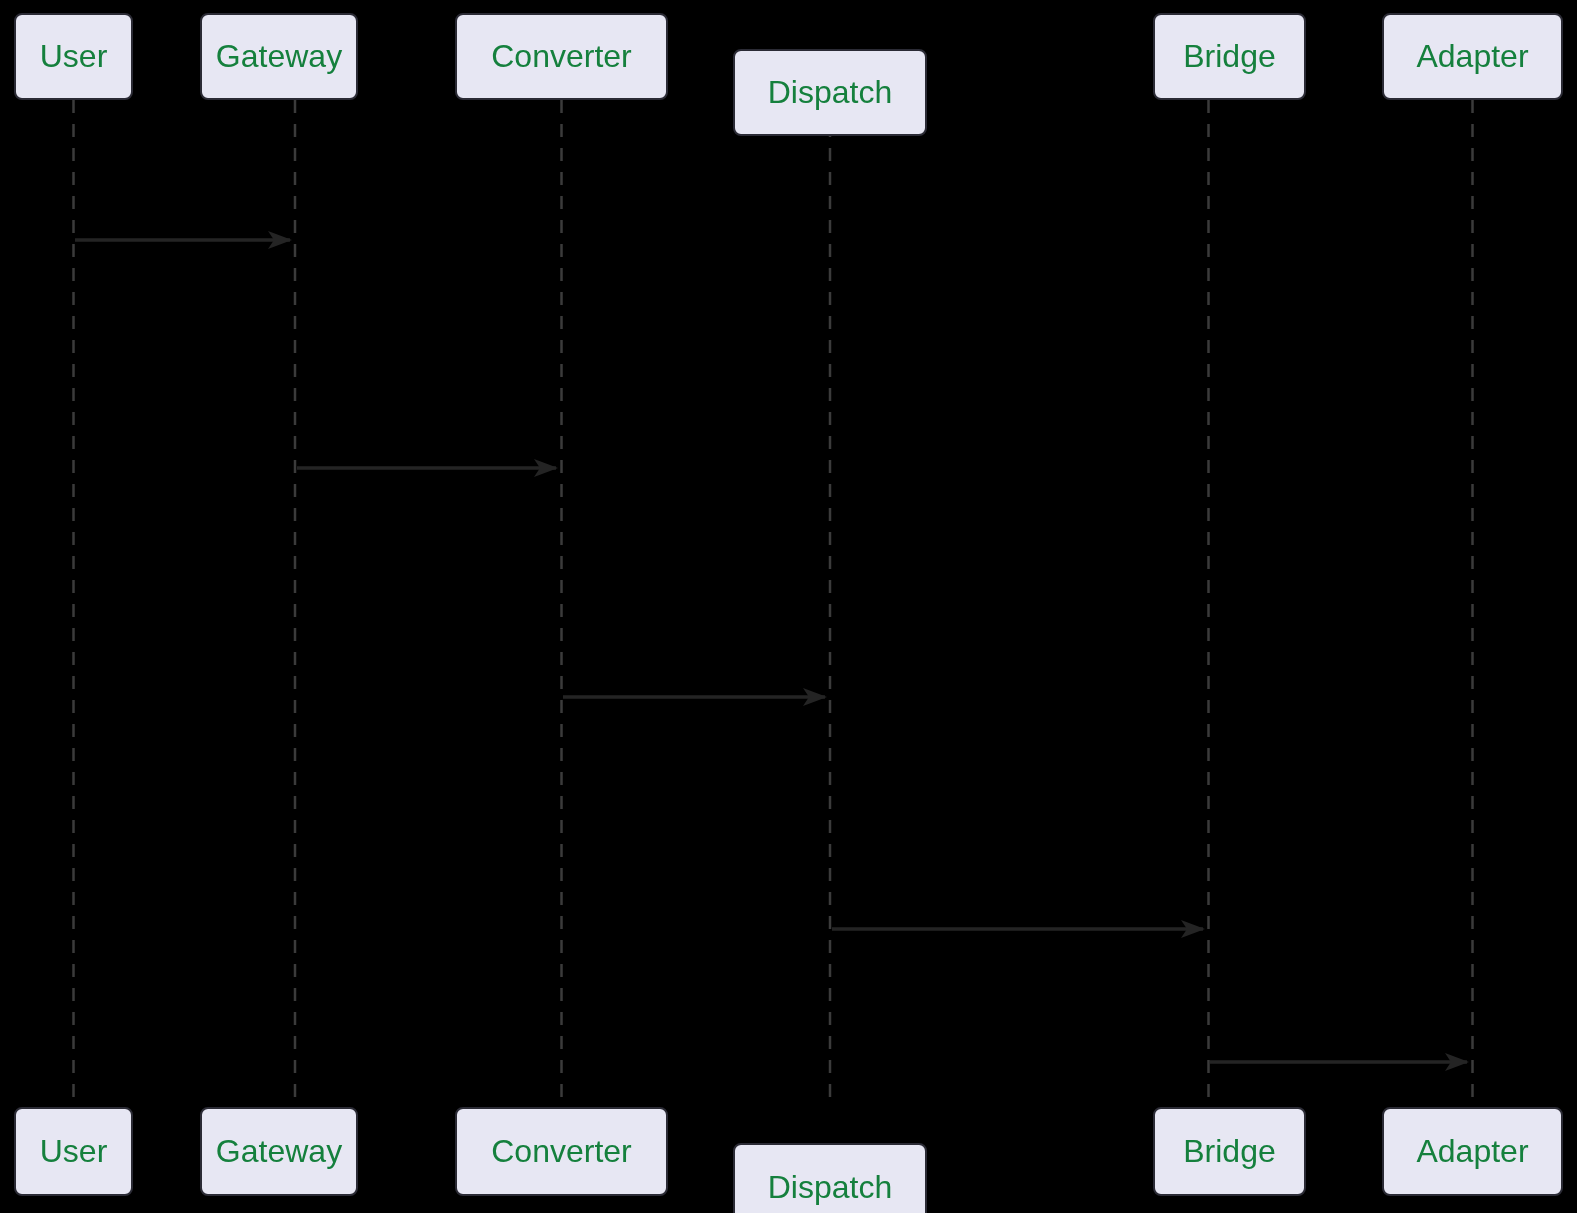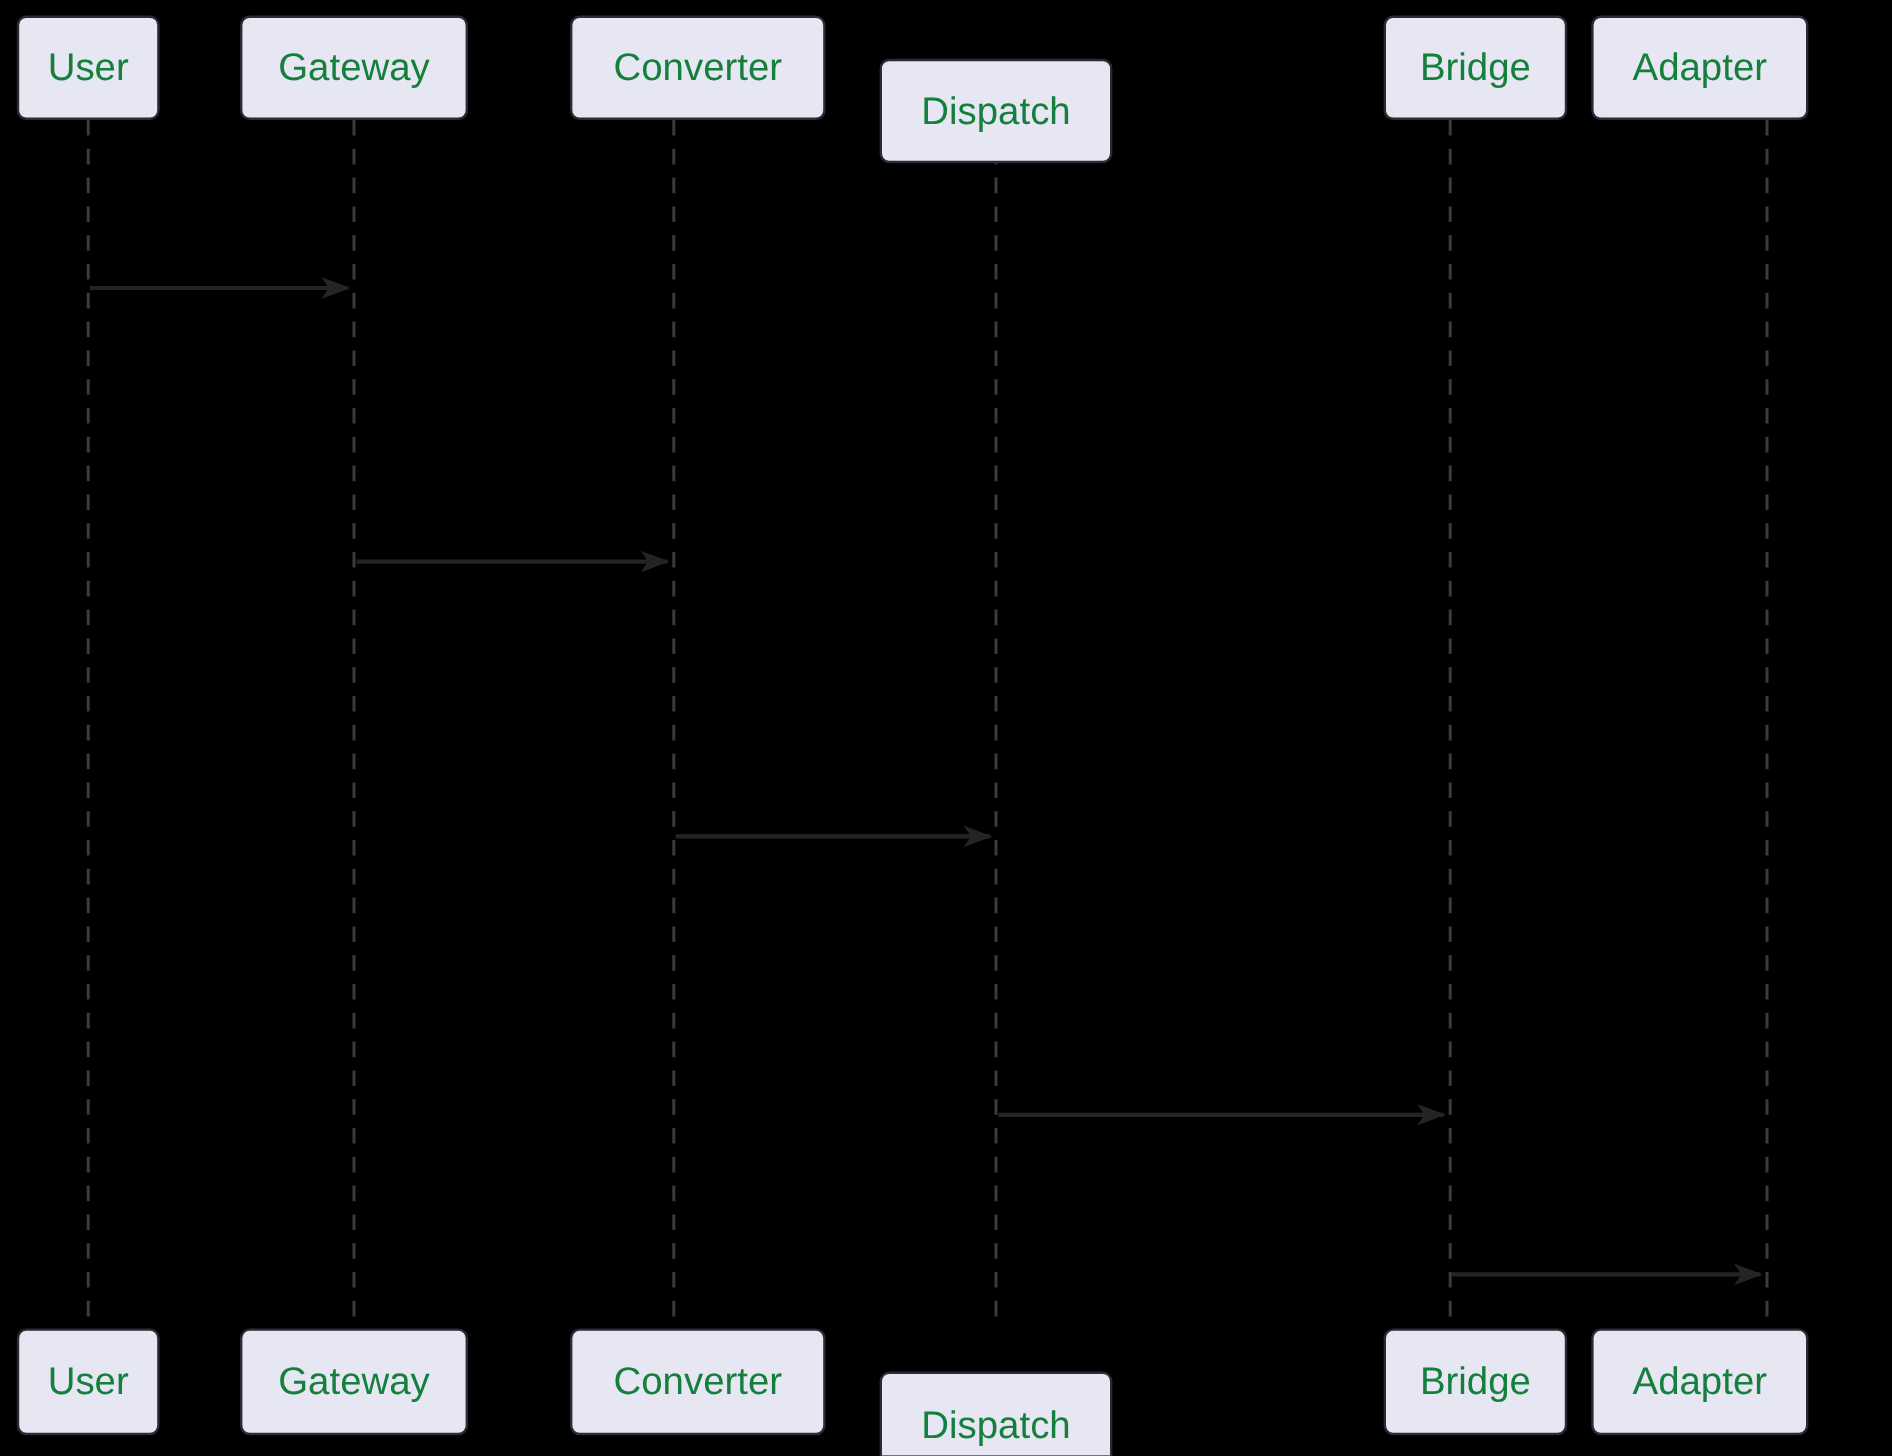--- a/index.html
+++ b/index.html
@@ -35,25 +35,25 @@
     align-items: center;
     justify-content: center;
     font-size: 32px;
     color: #15803d;
     white-space: nowrap;
   }
   .row-top    { top: 13px; }
   .row-bottom { top: 1107px; height: 89px; }
 
   .pos-user      { left: 14px;   width: 119px; }
-  .pos-gateway   { left: 200px;  width: 190px; }
-  .pos-converter { left: 455px;  width: 213px; margin-left: 20px; }
+  .pos-gateway   { left: 200px;  width: 158px; }
+  .pos-converter { left: 455px;  width: 213px; }
   .pos-dispatch  { left: 733px;  width: 194px; margin-top: 36px; }
   .pos-bridge    { left: 1132px; width: 153px; margin-left: 21px; }
-  .pos-adapter   { left: 1326px; width: 181px; }
+  .pos-adapter   { left: 1382px; width: 181px; }
 
   .lifeline {
     stroke: #3b3b3b;
     stroke-width: 2.5;
     stroke-dasharray: 13 11;
     fill: none;
   }
   .msg-arrow {
     stroke: #242424;
     stroke-width: 3.5;

